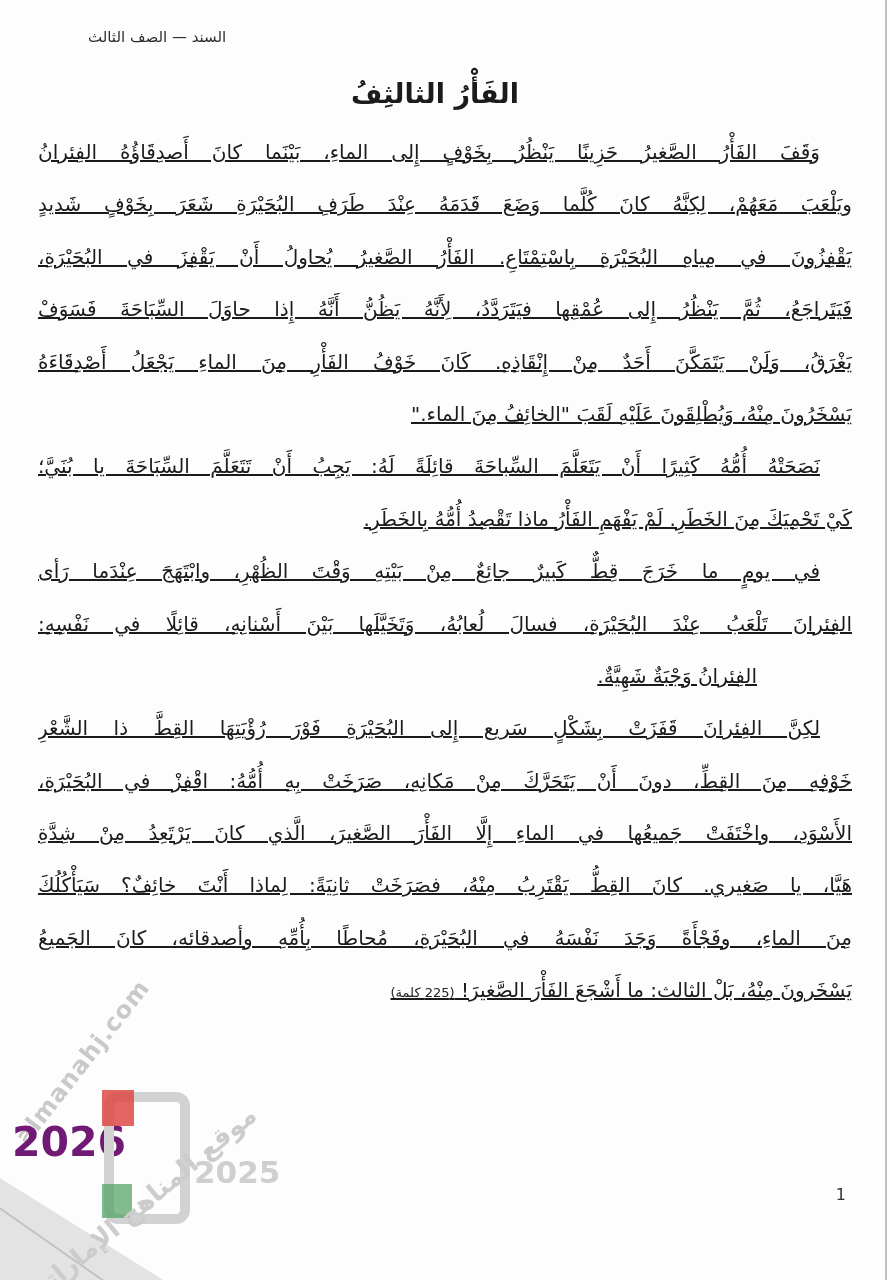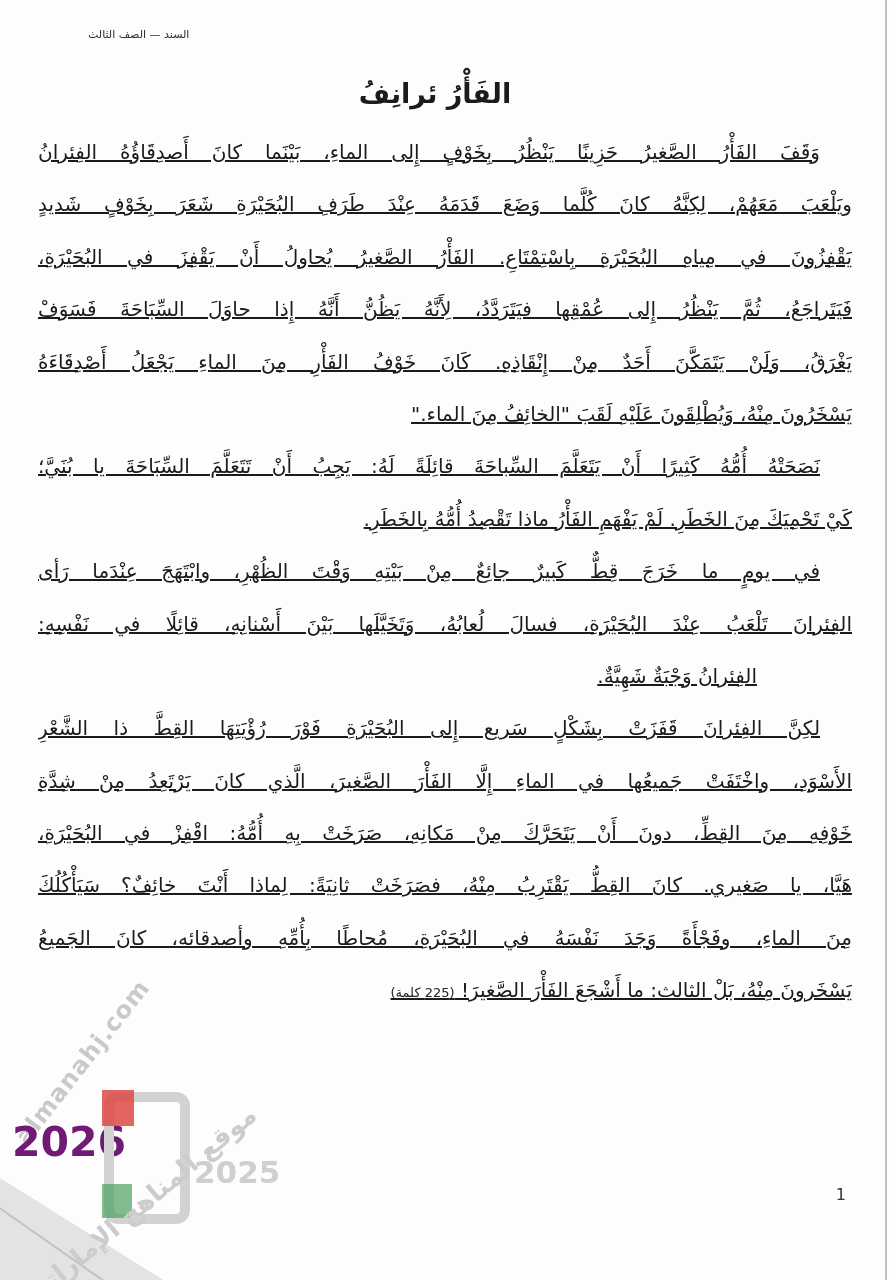--- a/index.html
+++ b/index.html
@@ -7,21 +7,21 @@
     width:890px;height:1280px;position:relative;overflow:hidden;
     background:#fdfdfd;
     font-family:"DejaVu Sans","Liberation Serif",sans-serif;
     color:#1b1b1b;
   }
   
   .right-edge-line{position:absolute;top:0;right:3px;width:2px;height:1280px;background:#a9a9a9;opacity:.75;}
   .corner-shadow{position:absolute;left:-50px;bottom:-46px;width:260px;height:90px;background:#e3e3e3;transform:rotate(32deg);}
   .corner-line{position:absolute;left:-14px;bottom:28px;width:150px;height:2px;background:#c2c2c2;transform:rotate(35deg);}
   
-  .page-header{position:absolute;top:28px;left:88px;font-size:11px;color:#2e2e2e;direction:rtl;}
+  .page-header{position:absolute;top:28px;left:88px;font-size:15px;color:#2e2e2e;direction:rtl;}
   .doc-title{position:absolute;top:78px;left:0;width:870px;text-align:center;font-size:27px;font-weight:700;direction:rtl;}
   
   .text-block{
     position:absolute;top:126px;right:38px;left:38px;direction:rtl;
     font-size:20px;line-height:52.4px;
   }
   .line{
     text-align:justify;text-align-last:justify;
     white-space:nowrap;overflow:hidden;height:52.4px;text-decoration:underline;
   }
@@ -56,41 +56,41 @@
 <div class="wm wm-year-left">2026</div>
 <div class="wm wm-year-right">2025</div>
 <div class="phone-icon">
   <div class="phone-red"></div>
   <div class="phone-green"></div>
   <div class="phone-dot"></div>
 </div>
 <div class="wm wm-site-arabic">موقع المناهج الإماراتية</div>
 
 <div class="page-header">السند — الصف الثالث</div>
-<div class="doc-title">الفَأْرُ ئرانِفُ</div>
+<div class="doc-title">الفَأْرُ الثالثِفُ</div>
 
 <div class="text-block">
 
   <div class="line indent">وَقَفَ الفَأْرُ الصَّغيرُ حَزِينًا يَنْظُرُ بِخَوْفٍ إِلى الماءِ، بَيْنَما كانَ أَصدِقَاؤُهُ الفِئرانُ</div>
   <div class="line">ويَلْعَبَ مَعَهُمْ، لِكِنَّهُ كانَ كُلَّما وَضَعَ قَدَمَهُ عِنْدَ طَرَفِ البُحَيْرَةِ شَعَرَ بِخَوْفٍ شَديدٍ</div>
   <div class="line">يَقْفِزُونَ في مِياهِ البُحَيْرَةِ بِاسْتِمْتَاعِ. الفَأْرُ الصَّغيرُ يُحاولُ أَنْ يَقْفِزَ في البُحَيْرَةِ،</div>
   <div class="line">فَيَتَراجَعُ، ثُمَّ يَنْظُرُ إِلى عُمْقِها فيَتَرَدَّدُ، لِأَنَّهُ يَظُنُّ أَنَّهُ إِذا حاوَلَ السِّبَاحَةَ فَسَوَفْ</div>
   <div class="line">يَغْرَقُ، وَلَنْ يَتَمَكَّنَ أَحَدٌ مِنْ إِنْقَاذِهِ. كَانَ خَوْفُ الفَأْرِ مِنَ الماءِ يَجْعَلُ أَصْدِقَاءَهُ</div>
   <div class="line plast">يَسْخَرُونَ مِنْهُ، وَيُطْلِقَونَ عَلَيْهِ لَقَبَ "الخائِفُ مِنَ الماء."</div>
 
   <div class="line indent">نَصَحَتْهُ أُمُّهُ كَثِيرًا أَنْ يَتَعَلَّمَ السِّباحَةَ قائِلَةً لَهُ: يَجِبُ أَنْ تَتَعَلَّمَ السِّبَاحَةَ يا بُنَيَّ؛</div>
   <div class="line plast">كَيْ تَحْمِيَكَ مِنَ الخَطَرِ. لَمْ يَفْهَمِ الفَأْرُ ماذا تَقْصِدُ أُمُّهُ بِالخَطَرِ.</div>
 
   <div class="line indent">في يومٍ ما خَرَجَ قِطٌّ كَبيرٌ جائِعٌ مِنْ بَيْتِهِ وَقْتَ الظُهْرِ، وابْتَهَجَ عِنْدَما رَأى</div>
   <div class="line">الفِئرانَ تَلْعَبُ عِنْدَ البُحَيْرَةِ، فسالَ لُعابُهُ، وَتَخَيَّلَها بَيْنَ أَسْنانِهِ، قائِلًا في نَفْسِهِ:</div>
   <div class="line plast qindent">الفِئرانُ وَجْبَةٌ شَهِيَّةٌ.</div>
 
   <div class="line indent">لكِنَّ الفِئرانَ قَفَزَتْ بِشَكْلٍ سَريع إِلى البُحَيْرَةِ فَوْرَ رُؤْيَتِهَا القِطَّ ذا الشَّعْرِ</div>
+  <div class="line">خَوْفِهِ مِنَ القِطِّ، دونَ أَنْ يَتَحَرَّكَ مِنْ مَكانِهِ، صَرَخَتْ بِهِ أُمُّهُ: اقْفِزْ في البُحَيْرَةِ،</div>
   <div class="line">الأَسْوَدِ، واخْتَفَتْ جَميعُها في الماءِ إِلَّا الفَأْرَ الصَّغيرَ، الَّذي كانَ يَرْتَعِدُ مِنْ شِدَّةِ</div>
-  <div class="line">خَوْفِهِ مِنَ القِطِّ، دونَ أَنْ يَتَحَرَّكَ مِنْ مَكانِهِ، صَرَخَتْ بِهِ أُمُّهُ: اقْفِزْ في البُحَيْرَةِ،</div>
   <div class="line">هَيَّا، يا صَغيري. كانَ القِطُّ يَقْتَرِبُ مِنْهُ، فصَرَخَتْ ثانِيَةً: لِماذا أَنْتَ خائِفٌ؟ سَيَأْكُلُكَ</div>
   <div class="line">مِنَ الماءِ، وفَجْأَةً وَجَدَ نَفْسَهُ في البُحَيْرَةِ، مُحاطًا بِأُمِّهِ وأصدقائه، كانَ الجَميعُ</div>
   <div class="line plast">
     <span>يَسْخَرونَ مِنْهُ، بَلْ الثالث: ما أَشْجَعَ الفَأْرَ الصَّغيرَ!</span>
     <span class="wc">(225 كلمة)</span>
   </div>
 </div>
 
 <div class="page-number">1</div>
 

